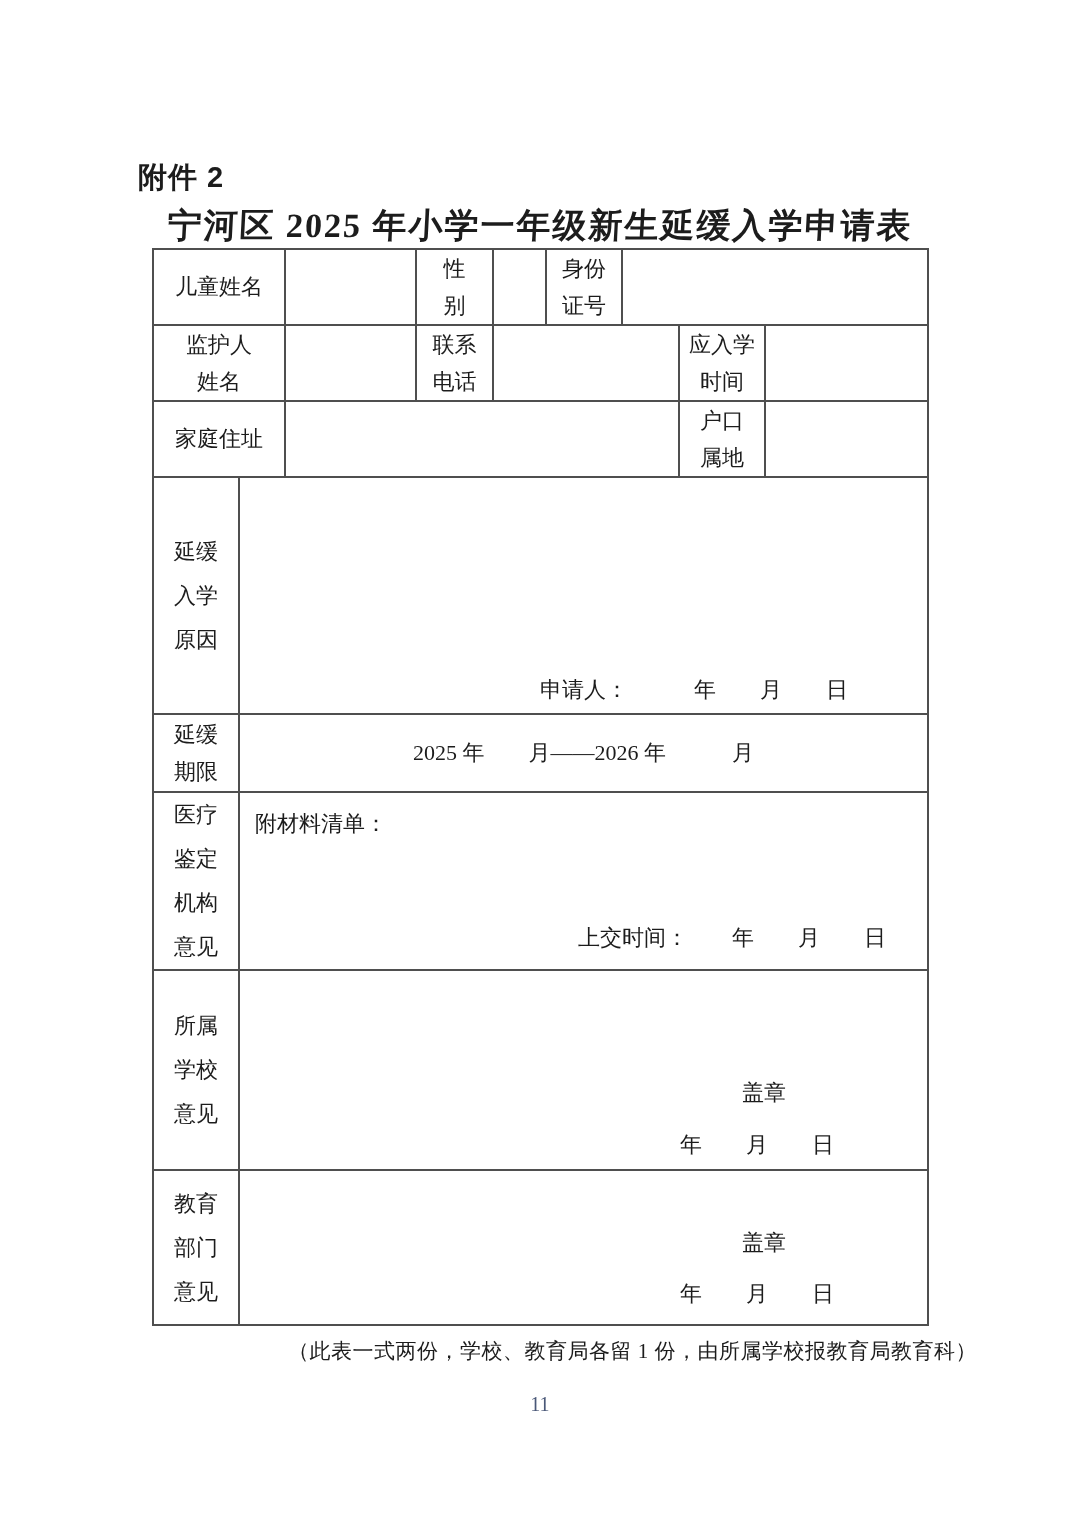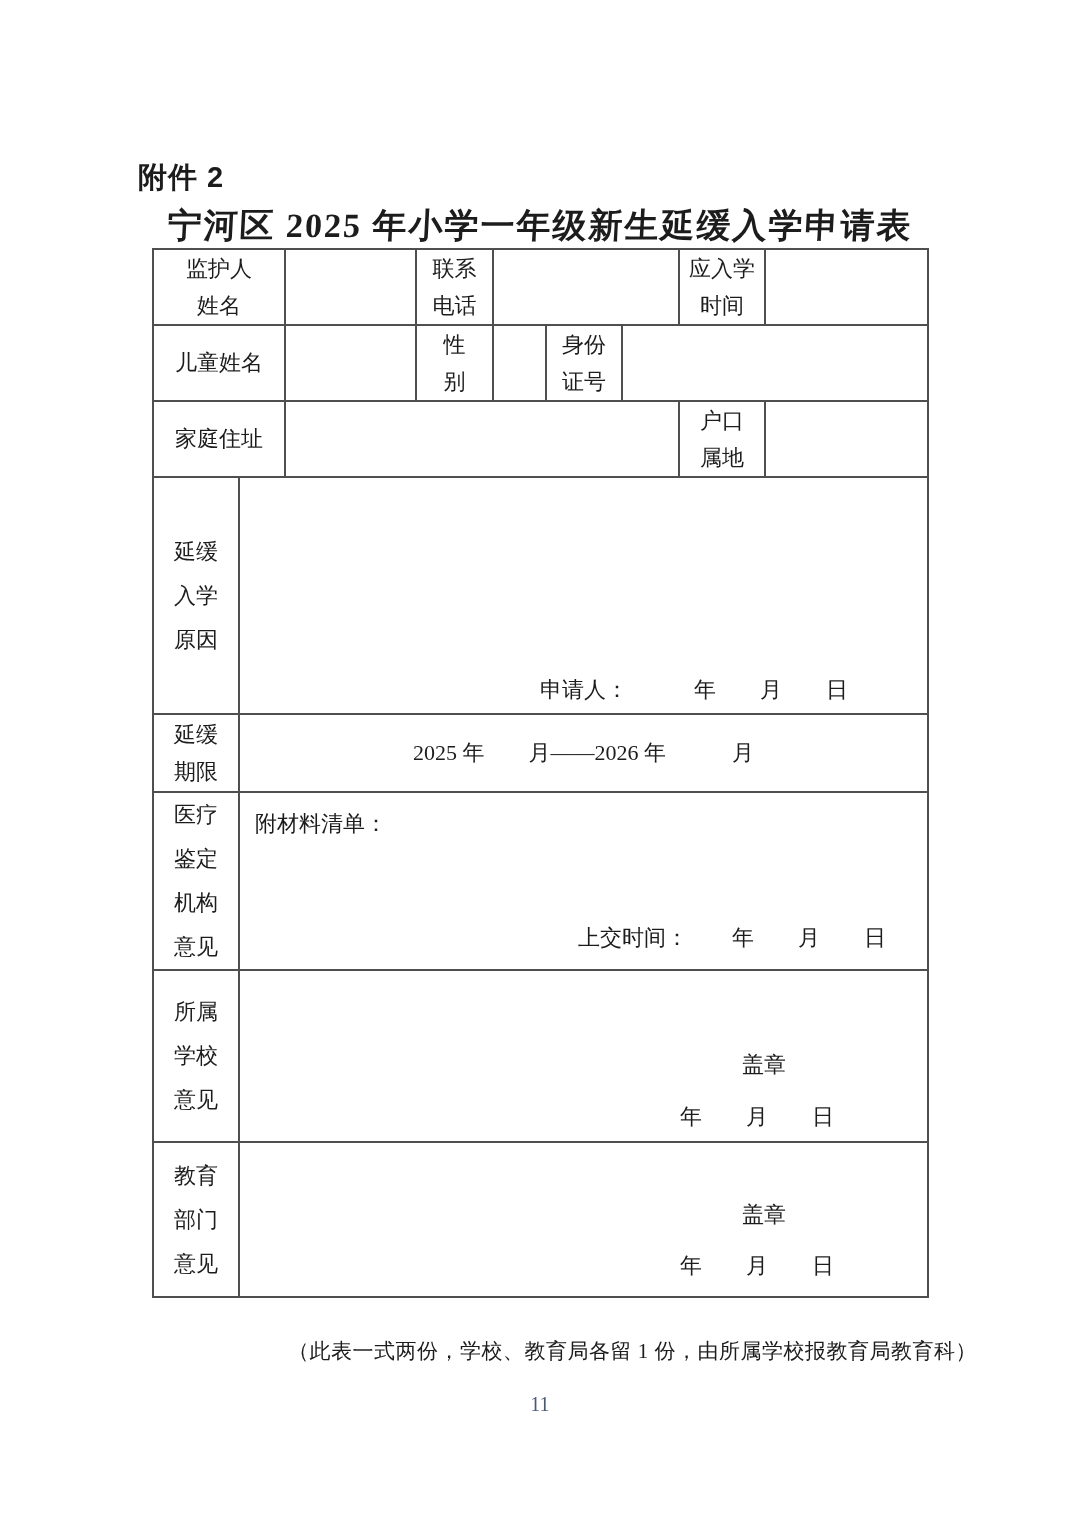--- a/index.html
+++ b/index.html
@@ -61,20 +61,39 @@
     <col style="width:77px">
       <col style="width:53px">
       <col style="width:76px">
     <col style="width:57px">
       <col style="width:86px">
       <col style="width:163px">
   </colgroup>
 
   <tbody>
       <tr style="height:74px">
+    <td colspan="2">儿童姓名</td>
+    <td></td>
+    <td>
+      <div class="vlabel lh2">
+        <span>性</span>
+        <span>别</span>
+      </div>
+    </td>
+    <td></td>
+    <td>
+      <div class="vlabel lh2">
+        <span>身份</span>
+        <span>证号</span>
+      </div>
+    </td>
+    <td colspan="3"></td>
+  </tr>
+
+  <tr style="height:74px">
     <td colspan="2">
       <div class="vlabel lh2">
         <span>监护人</span>
         <span>姓名</span>
       </div>
     </td>
     <td></td>
     <td>
       <div class="vlabel lh2">
         <span>联系</span>
@@ -82,39 +101,20 @@
       </div>
     </td>
     <td colspan="3"></td>
     <td>
       <div class="vlabel lh2">
         <span>应入学</span>
         <span>时间</span>
       </div>
     </td>
     <td></td>
-  </tr>
-
-  <tr style="height:74px">
-    <td colspan="2">儿童姓名</td>
-    <td></td>
-    <td>
-      <div class="vlabel lh2">
-        <span>性</span>
-        <span>别</span>
-      </div>
-    </td>
-    <td></td>
-    <td>
-      <div class="vlabel lh2">
-        <span>身份</span>
-        <span>证号</span>
-      </div>
-    </td>
-    <td colspan="3"></td>
   </tr>
 
   <tr style="height:72px">
     <td colspan="2">家庭住址</td>
     <td colspan="5"></td>
     <td>
       <div class="vlabel lh2">
         <span>户口</span>
         <span>属地</span>
       </div>
@@ -153,21 +153,21 @@
         <span>机构</span>
         <span>意见</span>
       </div>
     </td>
     <td colspan="8" class="content">
       <span class="materials">附材料清单：</span>
       <span class="abs submit-line">上交时间：　　年　　月　　日</span>
     </td>
   </tr>
 
-  <tr style="height:172px">
+  <tr style="height:200px">
     <td>
       <div class="vlabel lh3">
         <span>所属</span>
         <span>学校</span>
         <span>意见</span>
       </div>
     </td>
     <td colspan="8" class="content">
       <div class="stamp-block stamp-7">
         <span class="stamp">盖章</span>

